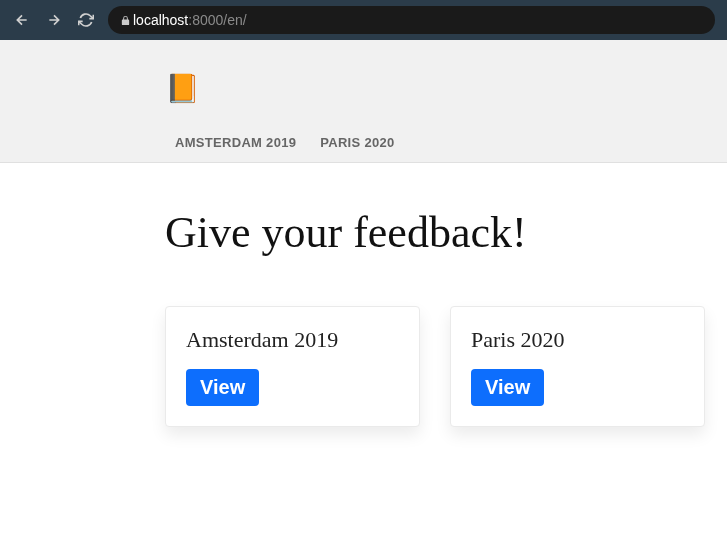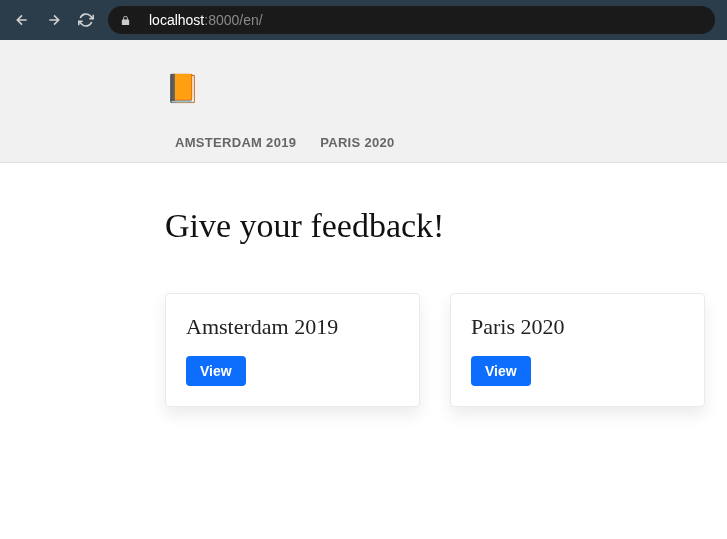--- a/index.html
+++ b/index.html
@@ -30,21 +30,21 @@
     }
     .nav-btn svg { width: 16px; height: 16px; }
     .address-bar {
       flex: 1;
       background: #1a1a1a;
       border-radius: 16px;
       height: 28px;
       display: flex;
       align-items: center;
       padding: 0 12px;
-      gap: 18px;
+      gap: 2px;
       color: #ddd;
       font-family: -apple-system, Arial, sans-serif;
       font-size: 14px;
     }
     .lock-icon { color: #ccc; display: flex; align-items: center; }
     .lock-icon svg { width: 11px; height: 11px; }
     .url-host { color: #fff; }
     .url-rest { color: #8a8a8a; }
     
     .header-area {
@@ -80,21 +80,21 @@
       font-weight: 600;
       color: #666;
       letter-spacing: 0.3px;
       cursor: pointer;
     }
     
     .main {
       padding-top: 44px;
     }
     .feedback-title {
-      font-size: 34px;
+      font-size: 44px;
       font-weight: normal;
       color: #111;
       margin-bottom: 48px;
     }
     .cards {
       display: flex;
       gap: 30px;
     }
     .card {
       width: 255px;
@@ -108,21 +108,21 @@
       font-size: 22px;
       font-weight: normal;
       color: #222;
       margin-bottom: 16px;
     }
     .view-btn {
       display: inline-block;
       background: #0d6efd;
       color: #fff;
       font-family: -apple-system, 'Segoe UI', Arial, sans-serif;
-      font-size: 14px;
+      font-size: 20px;
       font-weight: 600;
       padding: 7px 14px;
       border-radius: 4px;
       border: none;
       cursor: pointer;
     }
   </style>
 </head>
 <body>
 

